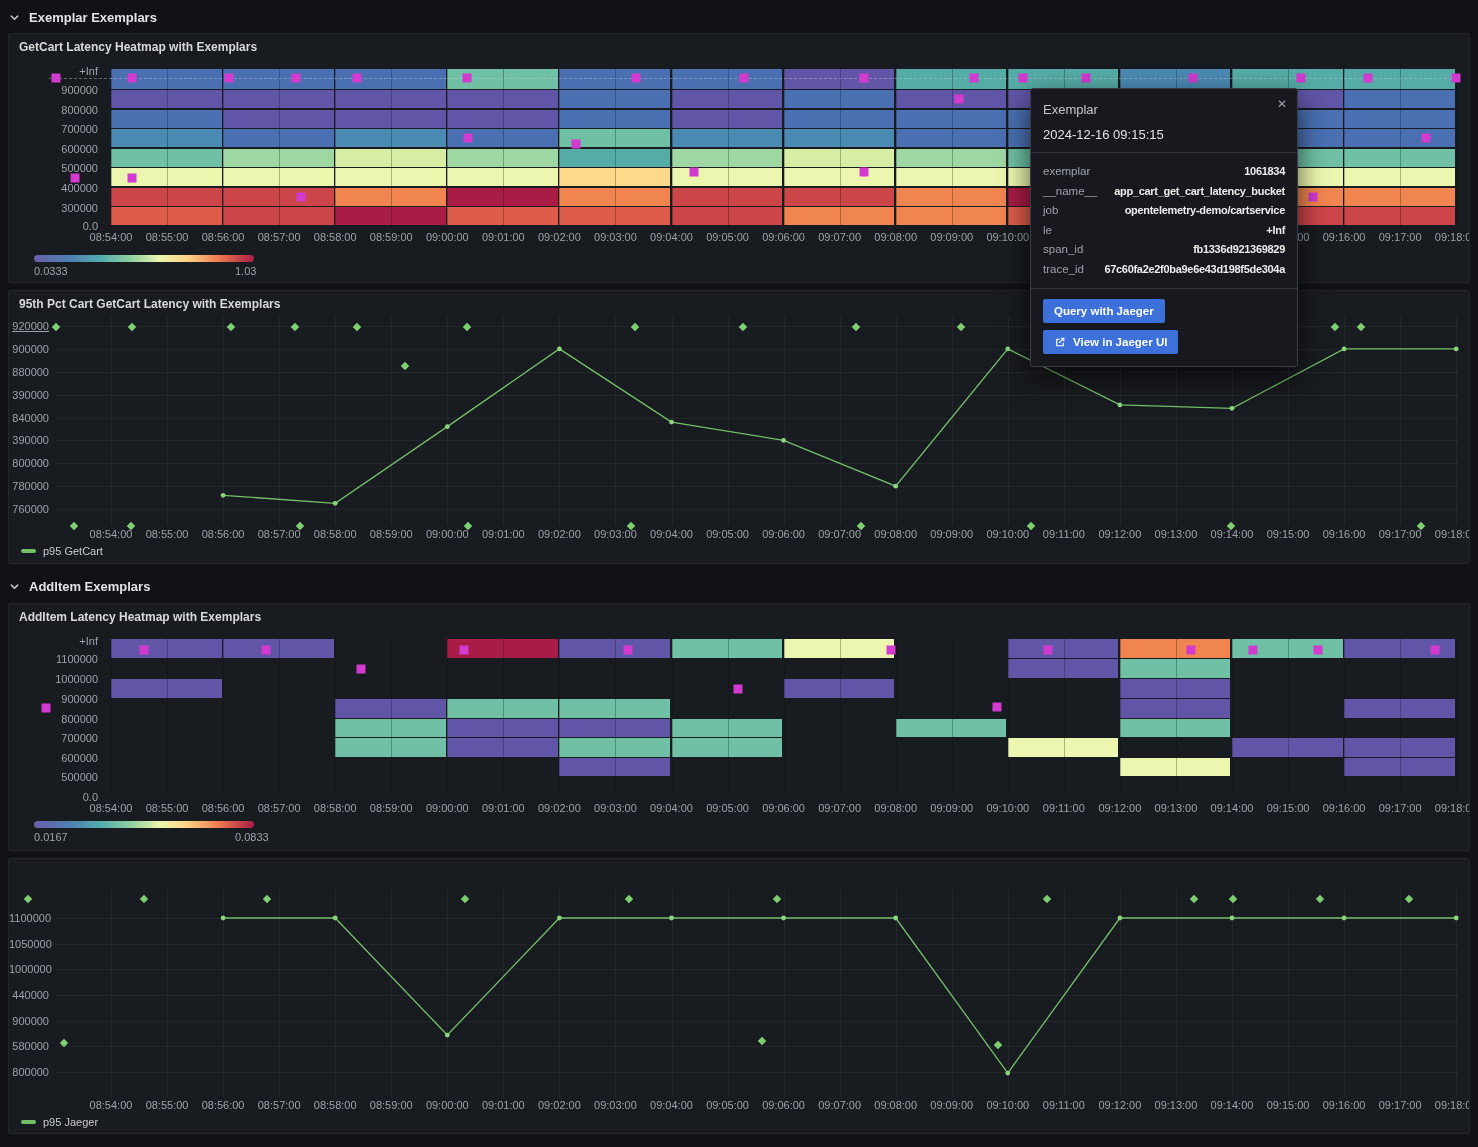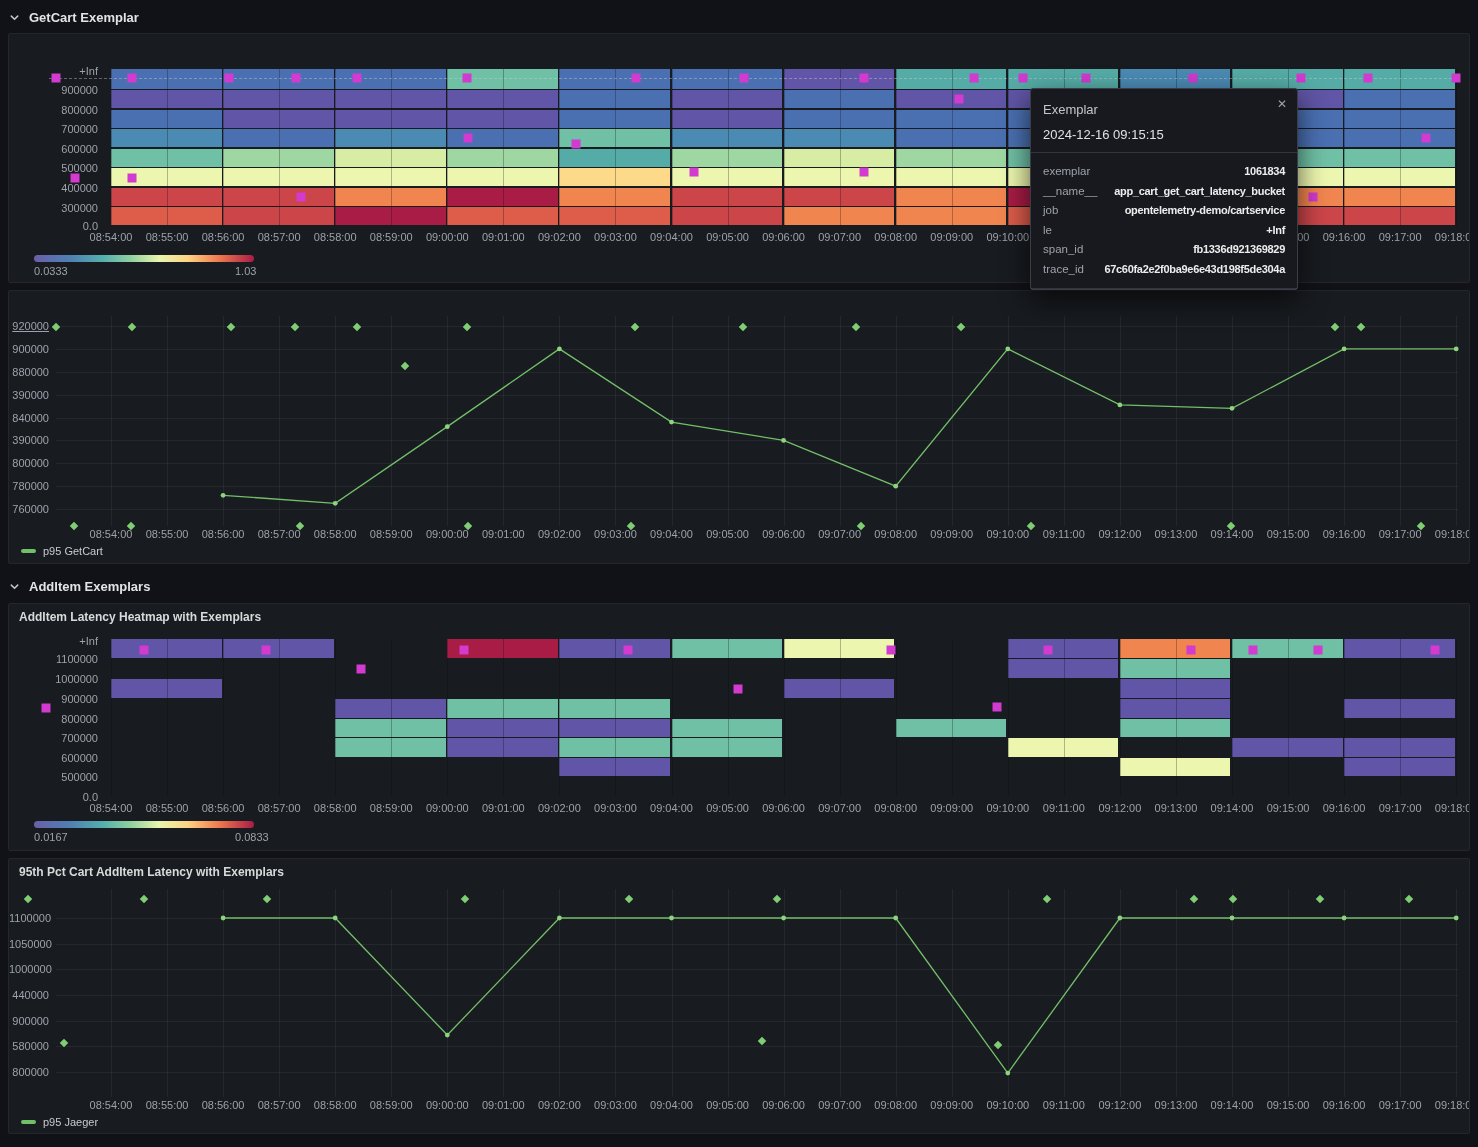--- a/index.html
+++ b/index.html
@@ -41,24 +41,25 @@
 </style>
 </head>
 <body>
 
 <div class="rowhdr" style="top:5px">
   <span class="chev">
     <svg width="11" height="11" viewBox="0 0 12 12">
         <path d="M2.5 4.5 L6 8 L9.5 4.5" fill="none" stroke="#c7c8cc" stroke-width="1.6" stroke-linecap="round"></path>
       </svg>
   </span>
-  <span class="rowlbl">GetCart Exemplar</span>
+  <span class="rowlbl">Exemplar Exemplars</span>
 </div>
 
 <section id="p1" class="panel" style="top:33px;height:250px">
+  <h2 class="ptitle">GetCart Latency Heatmap with Exemplars</h2>
 <div class="ylab" style="left: 0px; width: 89px; top: 37px;">+Inf</div>
     <div class="ylab" style="left: 0px; width: 89px; top: 56px;">900000</div>
     <div class="ylab" style="left: 0px; width: 89px; top: 75.5px;">800000</div>
     <div class="ylab" style="left: 0px; width: 89px; top: 95px;">700000</div>
     <div class="ylab" style="left: 0px; width: 89px; top: 114.5px;">600000</div>
     <div class="ylab" style="left: 0px; width: 89px; top: 134px;">500000</div>
     <div class="ylab" style="left: 0px; width: 89px; top: 153.5px;">400000</div>
     <div class="ylab" style="left: 0px; width: 89px; top: 174px;">300000</div>
     <div class="ylab" style="left: 0px; width: 89px; top: 192px;">0.0</div>
     <div class="xlab" style="left: 102px; top: 197px;">08:54:00</div>
@@ -233,20 +234,21 @@
     <div class="ex" style="left: 855px; top: 138px;"></div>
     <div class="ex" style="left: 950px; top: 65px;"></div>
     <div class="ex" style="left: 1304px; top: 163px;"></div>
     <div class="ex" style="left: 1417px; top: 104px;"></div>
     <div class="gradbar" style="left: 25px; top: 221px; width: 220px; background: linear-gradient(90deg, rgb(106, 95, 168) 0%, rgb(79, 127, 179) 16%, rgb(84, 174, 173) 31%, rgb(143, 207, 160) 44%, rgb(233, 245, 174) 57%, rgb(253, 210, 131) 70%, rgb(238, 122, 79) 84%, rgb(168, 28, 69) 100%);"></div>
     <div class="gradlab" style="left: 25px; top: 231px;">0.0333</div>
     <div class="gradlab" style="left: 226px; top: 231px;">1.03</div>
   </section>
 
 <section id="p2" class="panel" style="top:290px;height:274px">
+  <h2 class="ptitle">95th Pct Cart GetCart Latency with Exemplars</h2>
 <div class="ylab" style="left: 0px; width: 40px; top: 35px; text-decoration: underline;">920000</div>
     <div class="ylab" style="left: 0px; width: 40px; top: 57.875px;">900000</div>
     <div class="ylab" style="left: 0px; width: 40px; top: 80.75px;">880000</div>
     <div class="ylab" style="left: 0px; width: 40px; top: 103.625px;">390000</div>
     <div class="ylab" style="left: 0px; width: 40px; top: 126.5px;">840000</div>
     <div class="ylab" style="left: 0px; width: 40px; top: 149.375px;">390000</div>
     <div class="ylab" style="left: 0px; width: 40px; top: 172.25px;">800000</div>
     <div class="ylab" style="left: 0px; width: 40px; top: 195.125px;">780000</div>
     <div class="ylab" style="left: 0px; width: 40px; top: 218px;">760000</div>
     <div class="xlab" style="left: 102px; top: 237px;">08:54:00</div>
@@ -470,21 +472,20 @@
     <div class="ex" style="left: 1426px; top: 46px;"></div>
     <div class="ex" style="left: 352px; top: 65px;"></div>
     <div class="ex" style="left: 729px; top: 85px;"></div>
     <div class="ex" style="left: 988px; top: 103px;"></div>
     <div class="gradbar" style="left: 25px; top: 217px; width: 220px; background: linear-gradient(90deg, rgb(106, 95, 168) 0%, rgb(79, 127, 179) 16%, rgb(84, 174, 173) 31%, rgb(143, 207, 160) 44%, rgb(233, 245, 174) 57%, rgb(253, 210, 131) 70%, rgb(238, 122, 79) 84%, rgb(168, 28, 69) 100%);"></div>
     <div class="gradlab" style="left: 25px; top: 227px;">0.0167</div>
     <div class="gradlab" style="left: 226px; top: 227px;">0.0833</div>
   </section>
 
 <section id="p4" class="panel" style="top:858px;height:276px">
-  <h2 class="ptitle">95th Pct Cart AddItem Latency with Exemplars</h2>
 <div class="ylab" style="left: 0px; width: 40px; top: 59px;">1100000</div>
     <div class="ylab" style="left: 0px; width: 40px; top: 84.67px;">1050000</div>
     <div class="ylab" style="left: 0px; width: 40px; top: 110.34px;">1000000</div>
     <div class="ylab" style="left: 0px; width: 40px; top: 136.01px;">440000</div>
     <div class="ylab" style="left: 0px; width: 40px; top: 161.68px;">900000</div>
     <div class="ylab" style="left: 0px; width: 40px; top: 187.35px;">580000</div>
     <div class="ylab" style="left: 0px; width: 40px; top: 213.02px;">800000</div>
     <div class="xlab" style="left: 102px; top: 240px;">08:54:00</div>
     <div class="xlab" style="left: 158.05px; top: 240px;">08:55:00</div>
     <div class="xlab" style="left: 214.1px; top: 240px;">08:56:00</div>
@@ -602,13 +603,28 @@
       </div>
       <div class="kvrow">
         <span class="k">span_id</span>
         <span class="v">fb1336d921369829</span>
       </div>
       <div class="kvrow">
         <span class="k">trace_id</span>
         <span class="v">67c60fa2e2f0ba9e6e43d198f5de304a</span>
       </div>
     </div>
+  <div class="tt-actions">
+    <button class="btn">
+      <span>Query with Jaeger</span>
+    </button>
+    <button class="btn">
+      <span style="display:inline-flex">
+        <svg width="12" height="12" viewBox="0 0 24 24" fill="none" stroke="#ffffff" stroke-width="2.4">
+          <path d="M13.5 4.5h6v6"></path>
+            <path d="M19.2 4.8 10.5 13.5"></path>
+            <path d="M18.5 13.5v6h-13v-13h6"></path>
+        </svg>
+      </span>
+      <span>View in Jaeger UI</span>
+    </button>
+  </div>
 </div>
 
 </body></html>

